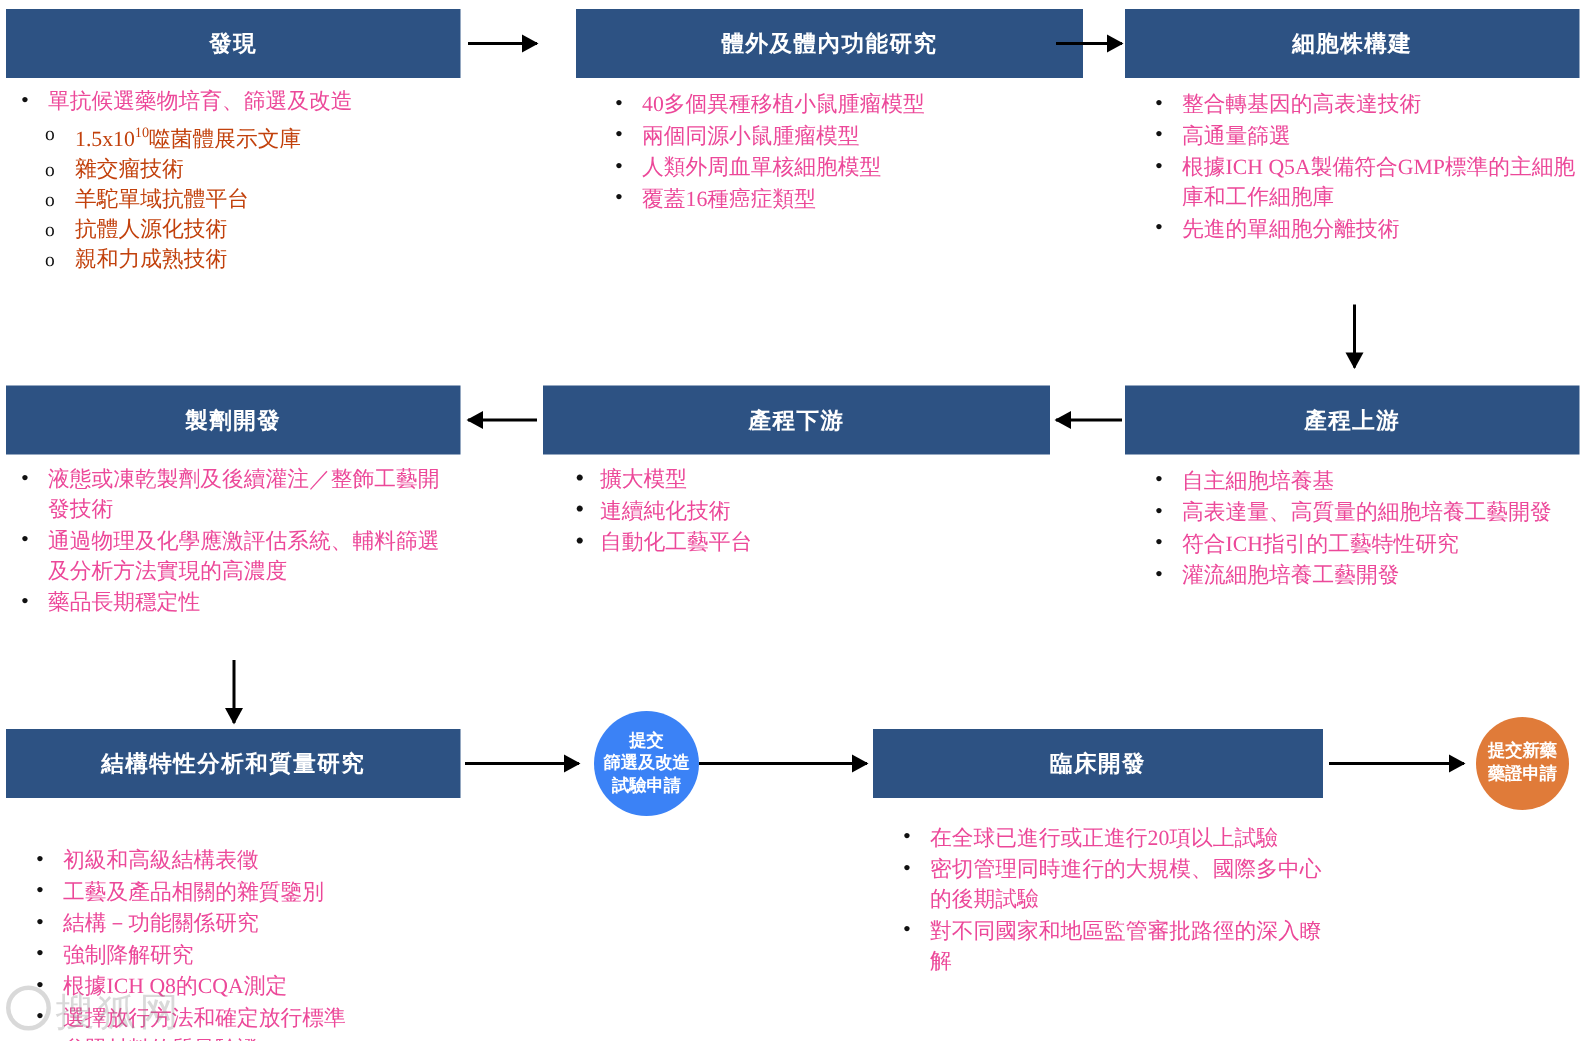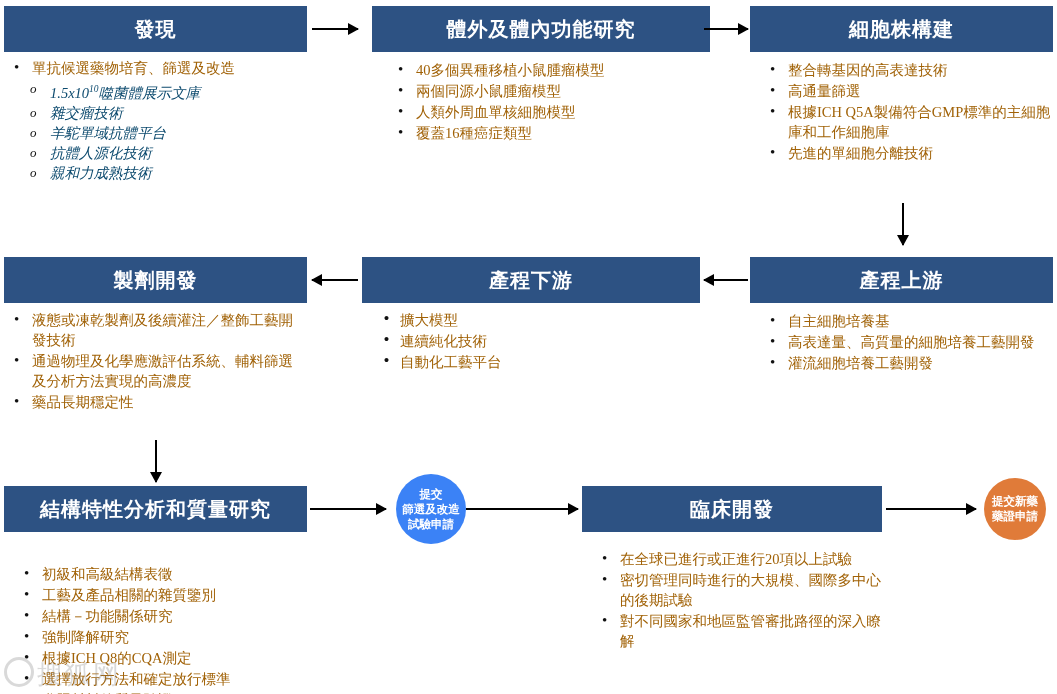--- a/index.html
+++ b/index.html
@@ -18,21 +18,21 @@
     overflow: hidden;
   }
   .stage {
     position: absolute;
   }
   .stage-header {
     background: #2d5283;
     color: #ffffff;
     font-family: "Liberation Sans", "DejaVu Sans", sans-serif;
     font-weight: bold;
-    font-size: 20px;
+    font-size: 15px;
     letter-spacing: 1px;
     text-align: center;
     display: flex;
     align-items: center;
     justify-content: center;
     height: 46px;
     box-sizing: border-box;
   }
   .stage-body {
     padding-top: 6px;
@@ -41,42 +41,41 @@
     list-style: none;
     margin: 0;
     padding: 0;
   }
   ul.bullets > li {
     position: relative;
     padding-left: 28px;
     margin-bottom: 1px;
     font-size: 14.5px;
     line-height: 20px;
-    color: #a16207;
+    color: #ec4899;
   }
   ul.bullets > li::before {
     content: "\2022";
     position: absolute;
     left: 10px;
     top: -1px;
     font-size: 15px;
     color: #111;
   }
   ul.subbullets {
     list-style: none;
     margin: 0;
     padding: 0;
   }
   ul.subbullets > li {
     position: relative;
     padding-left: 24px;
     font-size: 14.5px;
     line-height: 20px;
-    color: #0c4a6e;
-    font-style: italic;
+    color: #c2410c;
   }
   ul.subbullets > li::before {
     content: "o";
     position: absolute;
     left: 4px;
     top: 0;
     font-size: 13px;
     font-family: "Liberation Serif", serif;
     color: #111;
   }
@@ -172,21 +171,21 @@
         <li>雜交瘤技術</li>
         <li>羊駝單域抗體平台</li>
         <li>抗體人源化技術</li>
         <li>親和力成熟技術</li>
       </ul>
     </div>
   </div>
 
   <div class="arrow-h" style="left:312px; top:28px; width:46px;"></div>
 
-  <div class="stage" style="left:372px; top:6px; width:338px;">
+  <div class="stage" style="left:384px; top:6px; width:338px;">
     <div class="stage-header">體外及體內功能研究</div>
     <div class="stage-body" style="padding-top:8px;">
       <ul class="bullets" style="margin-left:16px;">
         <li>40多個異種移植小鼠腫瘤模型</li>
         <li>兩個同源小鼠腫瘤模型</li>
         <li>人類外周血單核細胞模型</li>
         <li>覆蓋16種癌症類型</li>
       </ul>
     </div>
   </div>
@@ -232,20 +231,21 @@
   </div>
 
   <div class="arrow-h left" style="left:704px; top:279px; width:44px;"></div>
 
   <div class="stage" style="left:750px; top:257px; width:303px;">
     <div class="stage-header">產程上游</div>
     <div class="stage-body" style="padding-top:8px;">
       <ul class="bullets" style="margin-left:10px;">
         <li>自主細胞培養基</li>
         <li>高表達量、高質量的細胞培養工藝開發</li>
+        <li>符合ICH指引的工藝特性研究</li>
         <li>灌流細胞培養工藝開發</li>
       </ul>
     </div>
   </div>
 
   <div class="arrow-v" style="left:155px; top:440px; height:42px;"></div>
 
   <div class="stage" style="left:4px; top:486px; width:303px;">
     <div class="stage-header">結構特性分析和質量研究</div>
     <div class="stage-body" style="padding-top:32px;">

